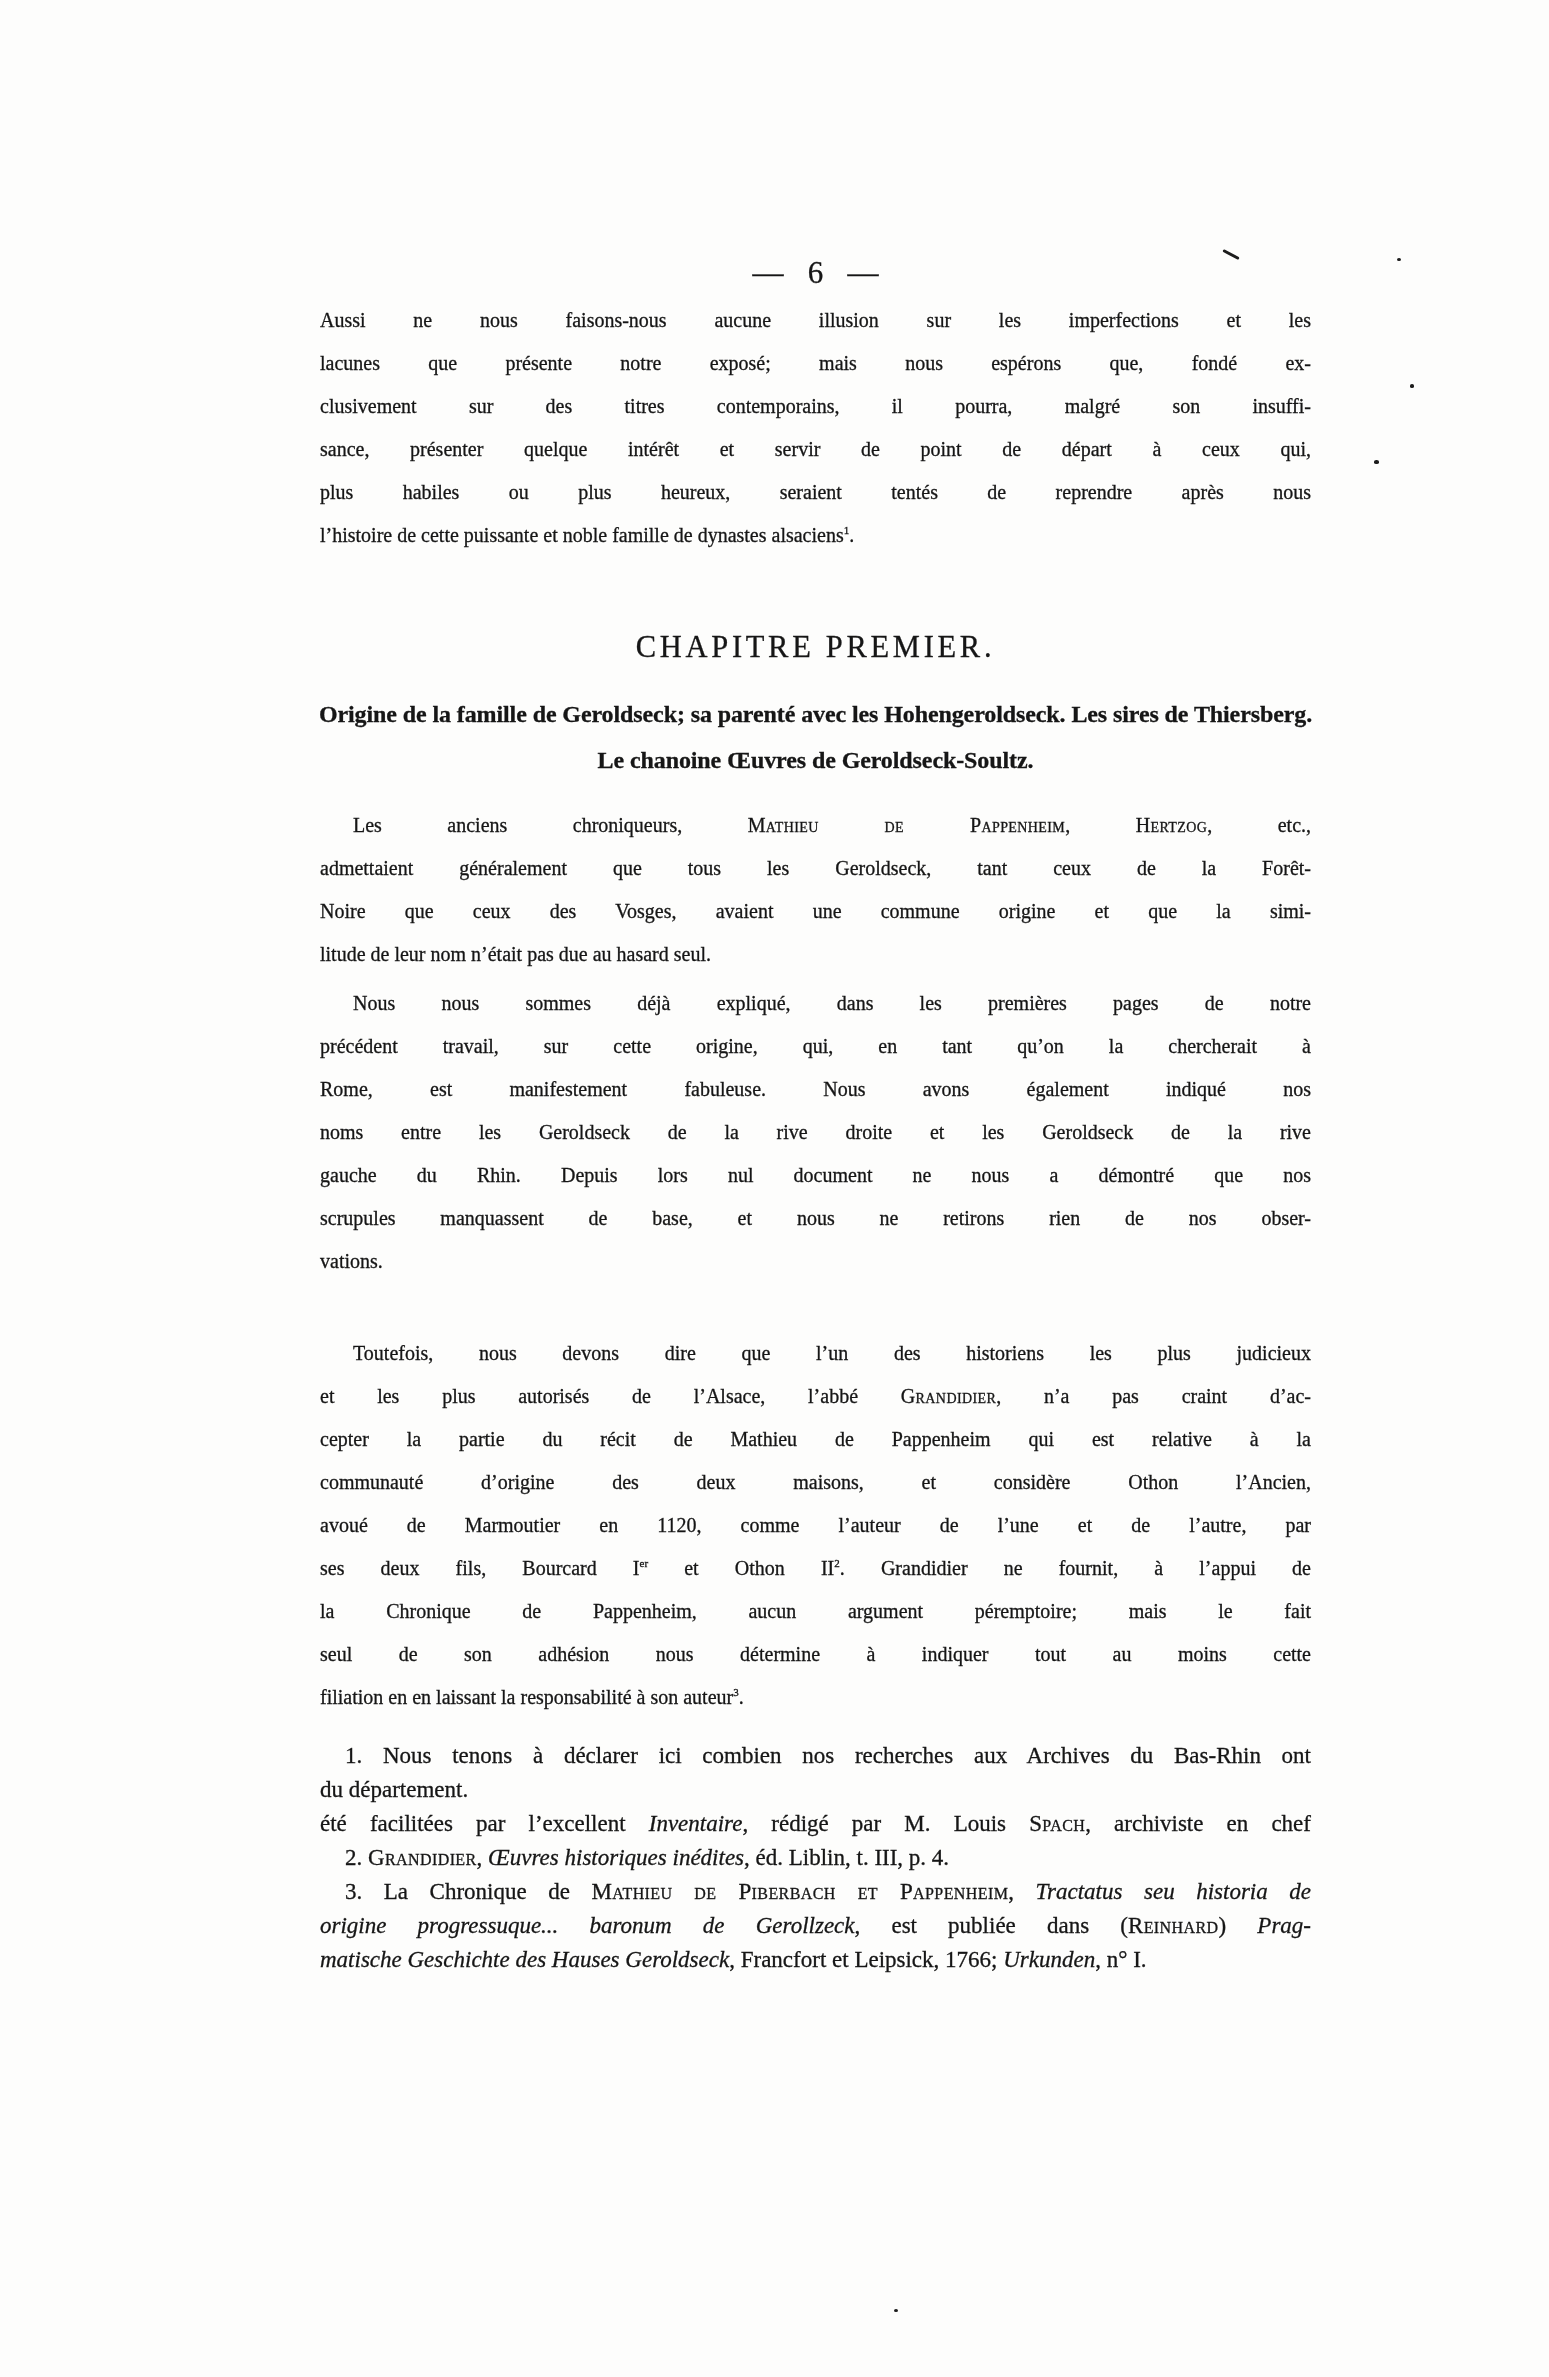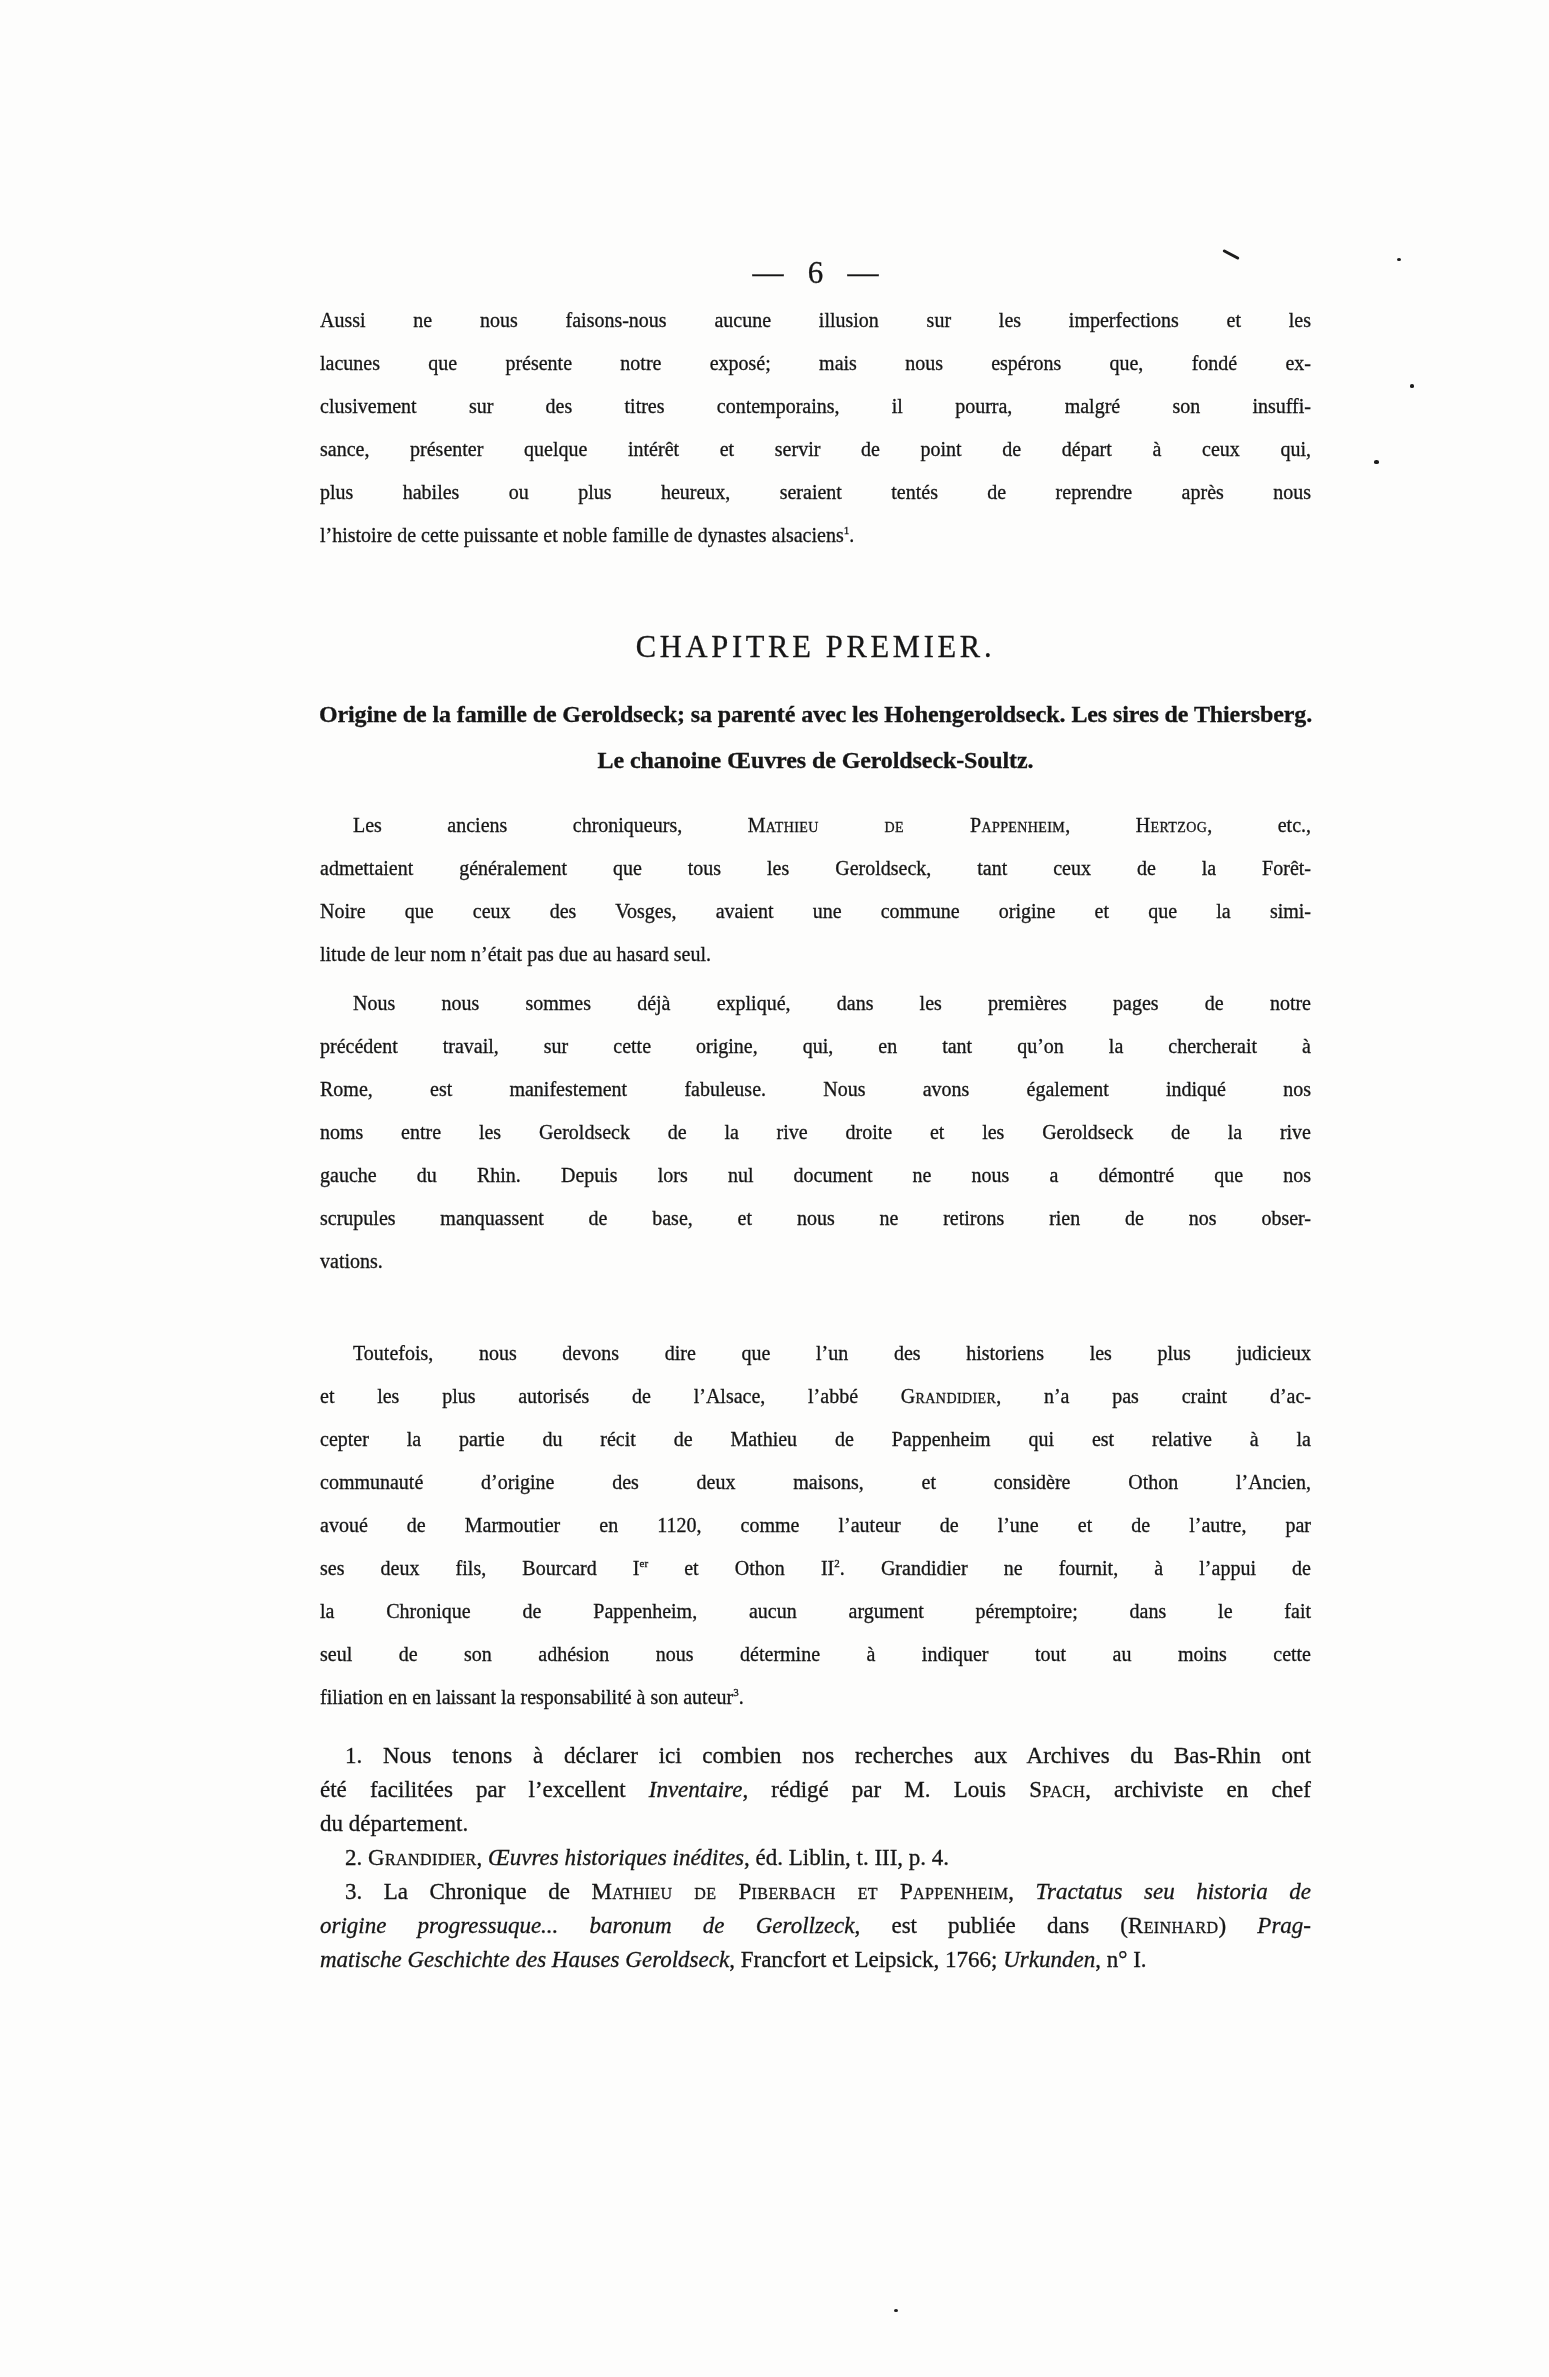--- a/index.html
+++ b/index.html
@@ -100,30 +100,30 @@
       <div class="line last"><span>vations.</span></div>
     </div>
 
   <div class="abs textblock para p4">
       <div class="line indent"><span>Toutefois, nous devons dire que l’un des historiens les plus judicieux</span></div>
       <div class="line"><span>et les plus autorisés de l’Alsace, l’abbé </span><span class="sc">Grandidier</span><span>, n’a pas craint d’ac-</span></div>
       <div class="line"><span>cepter la partie du récit de Mathieu de Pappenheim qui est relative à la</span></div>
       <div class="line"><span>communauté d’origine des deux maisons, et considère Othon l’Ancien,</span></div>
       <div class="line"><span>avoué de Marmoutier en 1120, comme l’auteur de l’une et de l’autre, par</span></div>
       <div class="line"><span>ses deux fils, Bourcard I</span><span class="sup">er</span><span> et Othon II</span><span class="sup">2</span><span>. Grandidier ne fournit, à l’appui de</span></div>
-      <div class="line"><span>la Chronique de Pappenheim, aucun argument péremptoire; dans le fait</span></div>
+      <div class="line"><span>la Chronique de Pappenheim, aucun argument péremptoire; mais le fait</span></div>
       <div class="line"><span>seul de son adhésion nous détermine à indiquer tout au moins cette</span></div>
       <div class="line last"><span>filiation en en laissant la responsabilité à son auteur</span><span class="sup">3</span><span>.</span></div>
     </div>
 
   <div class="abs textblock footnotes">
     <div class="fn">
         <div class="line indent"><span>1. Nous tenons à déclarer ici combien nos recherches aux Archives du Bas-Rhin ont</span></div>
+        <div class="line last"><span>du département.</span></div>
         <div class="line"><span>été facilitées par l’excellent </span><span class="i">Inventaire</span><span>, rédigé par M. Louis </span><span class="sc">Spach</span><span>, archiviste en chef</span></div>
-        <div class="line last"><span>du département.</span></div>
       </div>
     <div class="fn">
         <div class="line indent last"><span>2. </span><span class="sc">Grandidier</span><span>, </span><span class="i">Œuvres historiques inédites</span><span>, éd. Liblin, t. III, p. 4.</span></div>
       </div>
     <div class="fn">
         <div class="line indent"><span>3. La Chronique de </span><span class="sc">Mathieu de Piberbach et Pappenheim</span><span>, </span><span class="i">Tractatus seu historia de</span></div>
         <div class="line"><span class="i">origine progressuque... baronum de Gerollzeck</span><span>, est publiée dans (</span><span class="sc">Reinhard</span><span>) </span><span class="i">Prag-</span></div>
         <div class="line last"><span class="i">matische Geschichte des Hauses Geroldseck</span><span>, Francfort et Leipsick, 1766; </span><span class="i">Urkunden</span><span>, n° I.</span></div>
       </div>
   </div>

